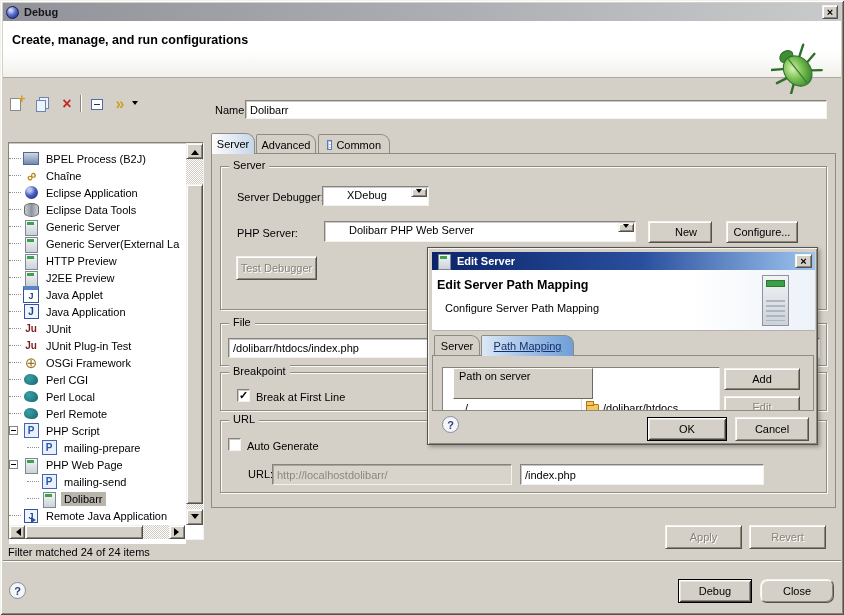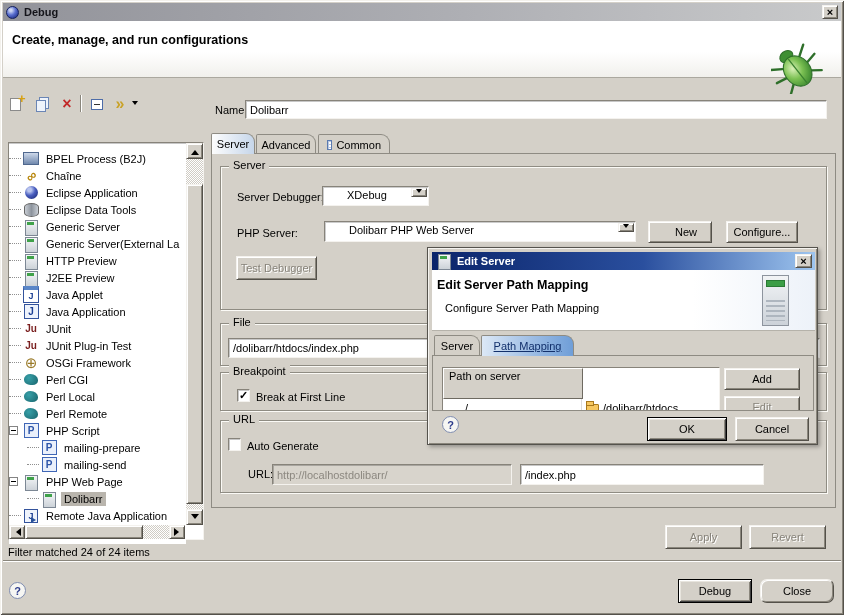--- a/index.html
+++ b/index.html
@@ -133,21 +133,21 @@
   .dheader .h { position:absolute; left:5px; top:8px; font-size:12.5px; font-weight:bold; }
   .dheader .s { position:absolute; left:13px; top:32px; font-size:11px; }
   .tower { position:absolute; left:330px; top:5px; width:27px; height:51px;
     background:linear-gradient(180deg,#f2f4f6,#ccd2d9); border:1px solid #8d949e; }
   .tower::before { content:""; position:absolute; left:3px; top:4px; right:3px; height:5px; background:#3c9e46; border:1px solid #2a7a34; }
   .tower::after { content:""; position:absolute; left:3px; right:3px; top:24px; bottom:4px;
     background:repeating-linear-gradient(180deg,#aeb6bf 0 2px,transparent 2px 5px); }
   .dbody { position:absolute; left:4px; top:107px; width:382px; height:56px; border:1px solid #8e8b83; overflow:hidden; background:#d4d0c8; }
   .tbl { position:absolute; left:9px; top:11px; width:278px; height:48px; background:#fff;
     border:1px solid; border-color:#87837a #f4f2ee #f4f2ee #87837a; }
-  .hrow { display:flex; height:31px; }
+  .hrow { display:flex; height:31px;margin-left:10px; }
   .hcell { background:#d4d0c8; border:1px solid; border-color:#fff #6e6a61 #6e6a61 #fff; font-size:11px; padding:1px 5px; overflow:hidden; }
   .drow { display:flex; height:18px; border-bottom:1px solid #dcdcdc; align-items:center; }
   .dc1 { width:139px; padding-left:22px; border-right:1px solid #dcdcdc; align-self:stretch; display:flex; align-items:center; }
   .dc2 { display:flex; align-items:center; gap:4px; padding-left:4px; }
   .folder { width:13px; height:10px; background:#f7c75f; border:1px solid #a8781c; border-radius:1px; position:relative; margin-top:2px; }
   .folder::before { content:""; position:absolute; left:-1px; top:-4px; width:6px; height:3px; background:#f7c75f; border:1px solid #a8781c; }
   .helpbtn { position:absolute; width:17px; height:17px; border-radius:50%; border:1px solid #7f8cb0; background:#f6f6f3;
     color:#2d3c8c; font-weight:bold; display:flex; align-items:center; justify-content:center; font-size:11px; }
 
   .sep { position:absolute; left:3px; top:560px; width:838px; height:2px; border-top:1px solid #8a867c; border-bottom:1px solid #fff; }
@@ -297,29 +297,29 @@
       <div class="trow">
         <span class="expander"></span>
         <span class="ti ti-php"></span>
         <span class="tlabel">PHP Script</span>
       </div>
       <div class="trow child">
         <span class="conn"></span>
         <span class="ti ti-php"></span>
         <span class="tlabel">mailing-prepare</span>
       </div>
+      <div class="trow">
+        <span class="expander"></span>
+        <span class="ti ti-server"></span>
+        <span class="tlabel">PHP Web Page</span>
+      </div>
       <div class="trow child">
         <span class="conn"></span>
         <span class="ti ti-php"></span>
         <span class="tlabel">mailing-send</span>
-      </div>
-      <div class="trow">
-        <span class="expander"></span>
-        <span class="ti ti-server"></span>
-        <span class="tlabel">PHP Web Page</span>
       </div>
       <div class="trow sel child">
         <span class="conn"></span>
         <span class="ti ti-server"></span>
         <span class="tlabel">Dolibarr</span>
       </div>
       <div class="trow">
         <span class="conn"></span>
         <span class="ti ti-remote-java"></span>
         <span class="tlabel">Remote Java Application</span>

